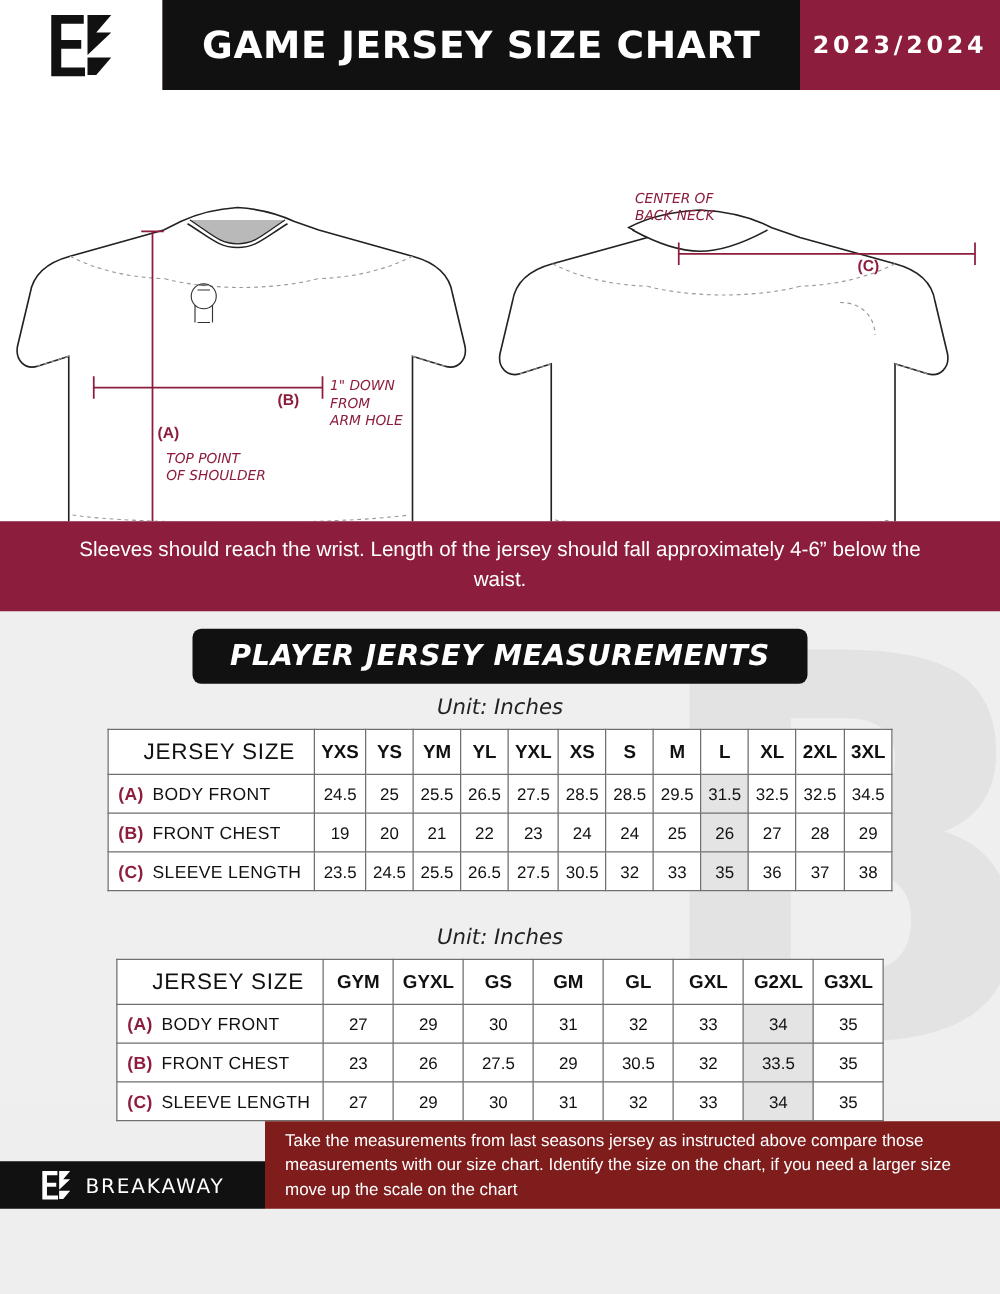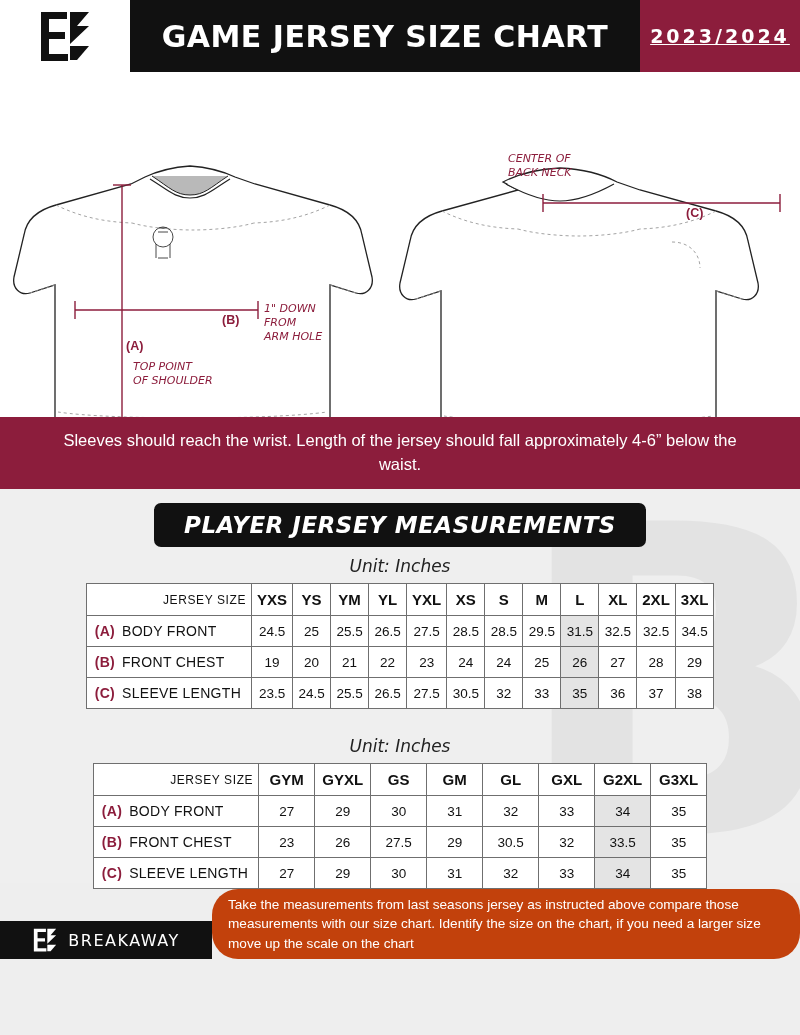--- a/index.html
+++ b/index.html
@@ -60,21 +60,20 @@
     width: 160px;
     background: #8c1d3c;
     color: #ffffff;
     display: flex;
     align-items: center;
     justify-content: center;
     font-size: 19px;
     font-weight: 700;
     letter-spacing: 3px;
     font-family: "DejaVu Sans", sans-serif;
-    text-decoration: underline;
   }
 
   
   .illus {
     position: relative;
     height: 345px;
     background: #ffffff;
   }
   .illus svg { display: block; }
 
@@ -138,24 +137,24 @@
     padding-right: 10px;
     font-size: 14px;
     letter-spacing: 0.3px;
   }
   table.size td.rowlabel .tag {
     color: #8c1d3c;
     font-weight: 700;
     margin-right: 7px;
   }
   table.size th.sizehdr-label {
-    text-align: right;
+    text-align: center;
     padding-left: 18px;
     font-weight: 400;
-    font-size: 12px;
+    font-size: 18px;
     letter-spacing: 0.6px;
   }
   td.hl { background: #e4e4e4; }
 
   
   .footer {
     position: absolute;
     left: 0; bottom: 0;
     width: 800px;
     height: 70px;
@@ -171,28 +170,27 @@
     margin-top: 32px;
   }
   .footer-brand .fb-text {
     color: #ffffff;
     font-size: 16px;
     letter-spacing: 1.5px;
     font-family: "DejaVu Sans", sans-serif;
   }
   .footer-text {
     flex: 1;
-    background: #c2410c;
+    background: #7f1d1d;
     color: #ffffff;
     font-size: 13.6px;
     line-height: 1.42;
     padding: 9px 14px 9px 16px;
     display: flex;
     align-items: center;
-    border-radius: 26px;
   }
 
   
   .watermark {
     position: absolute;
     right: -40px;
     top: 470px;
     font-size: 430px;
     font-weight: 700;
     color: #e3e3e3;

